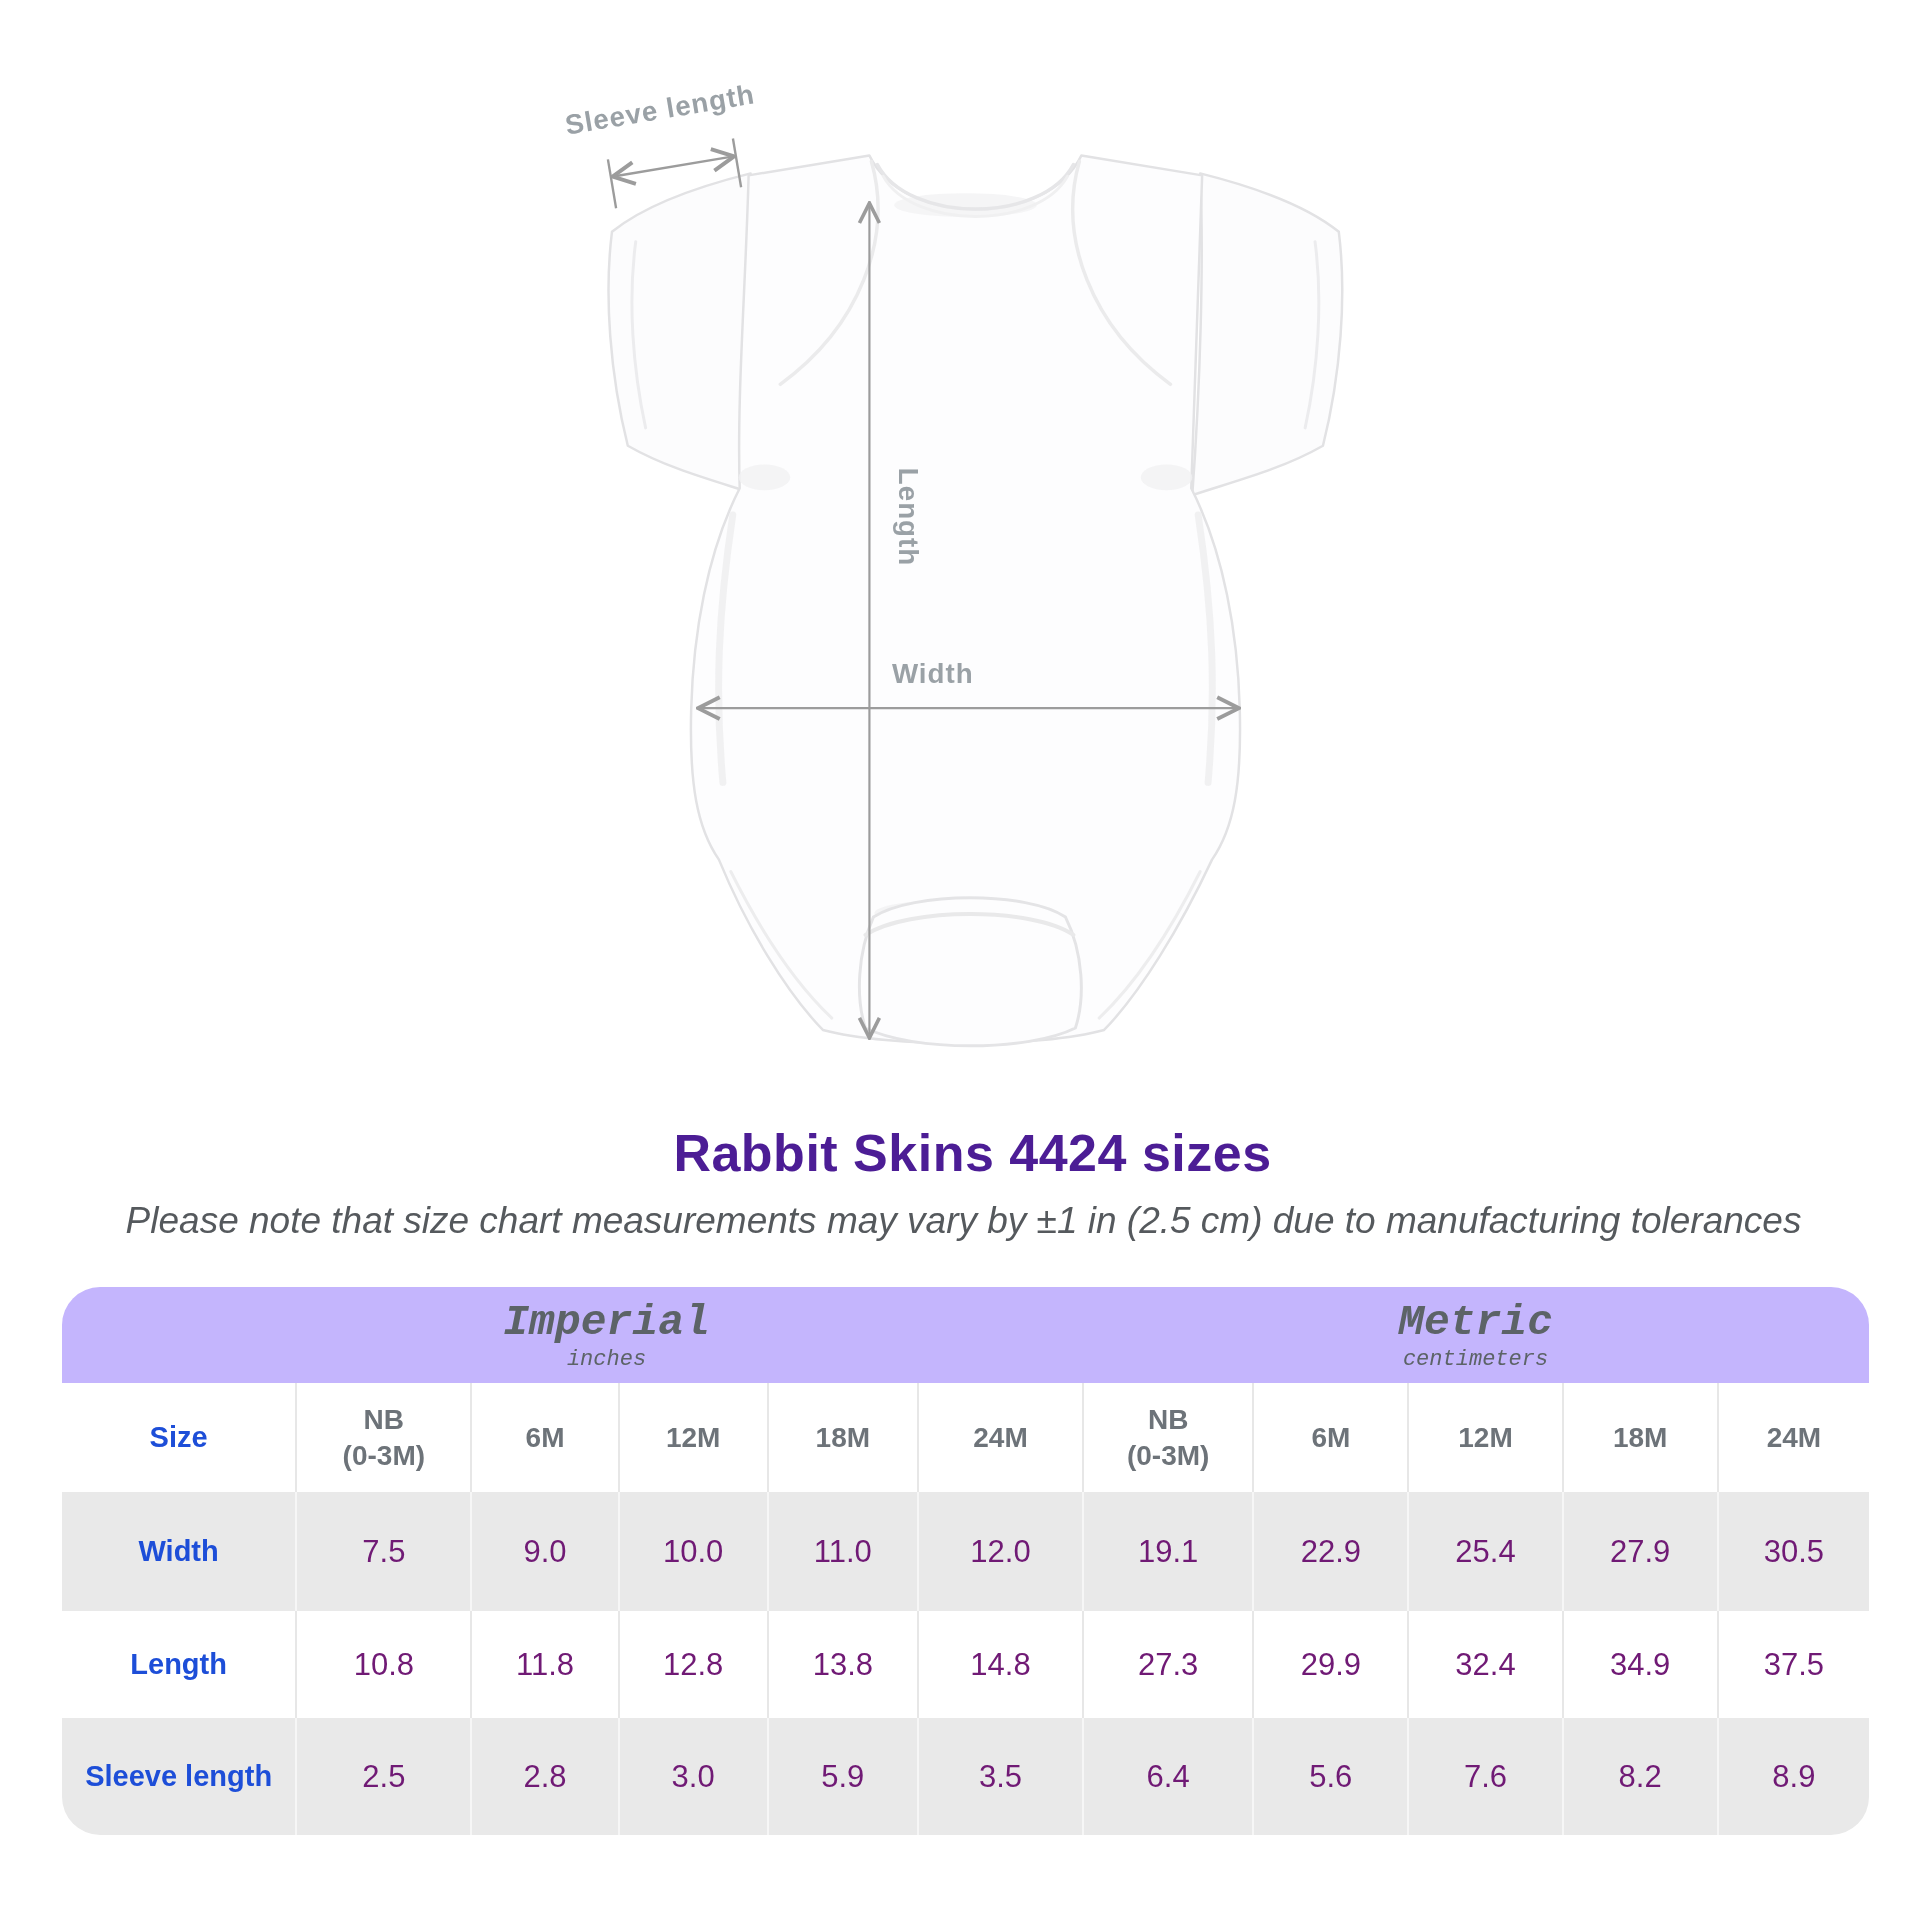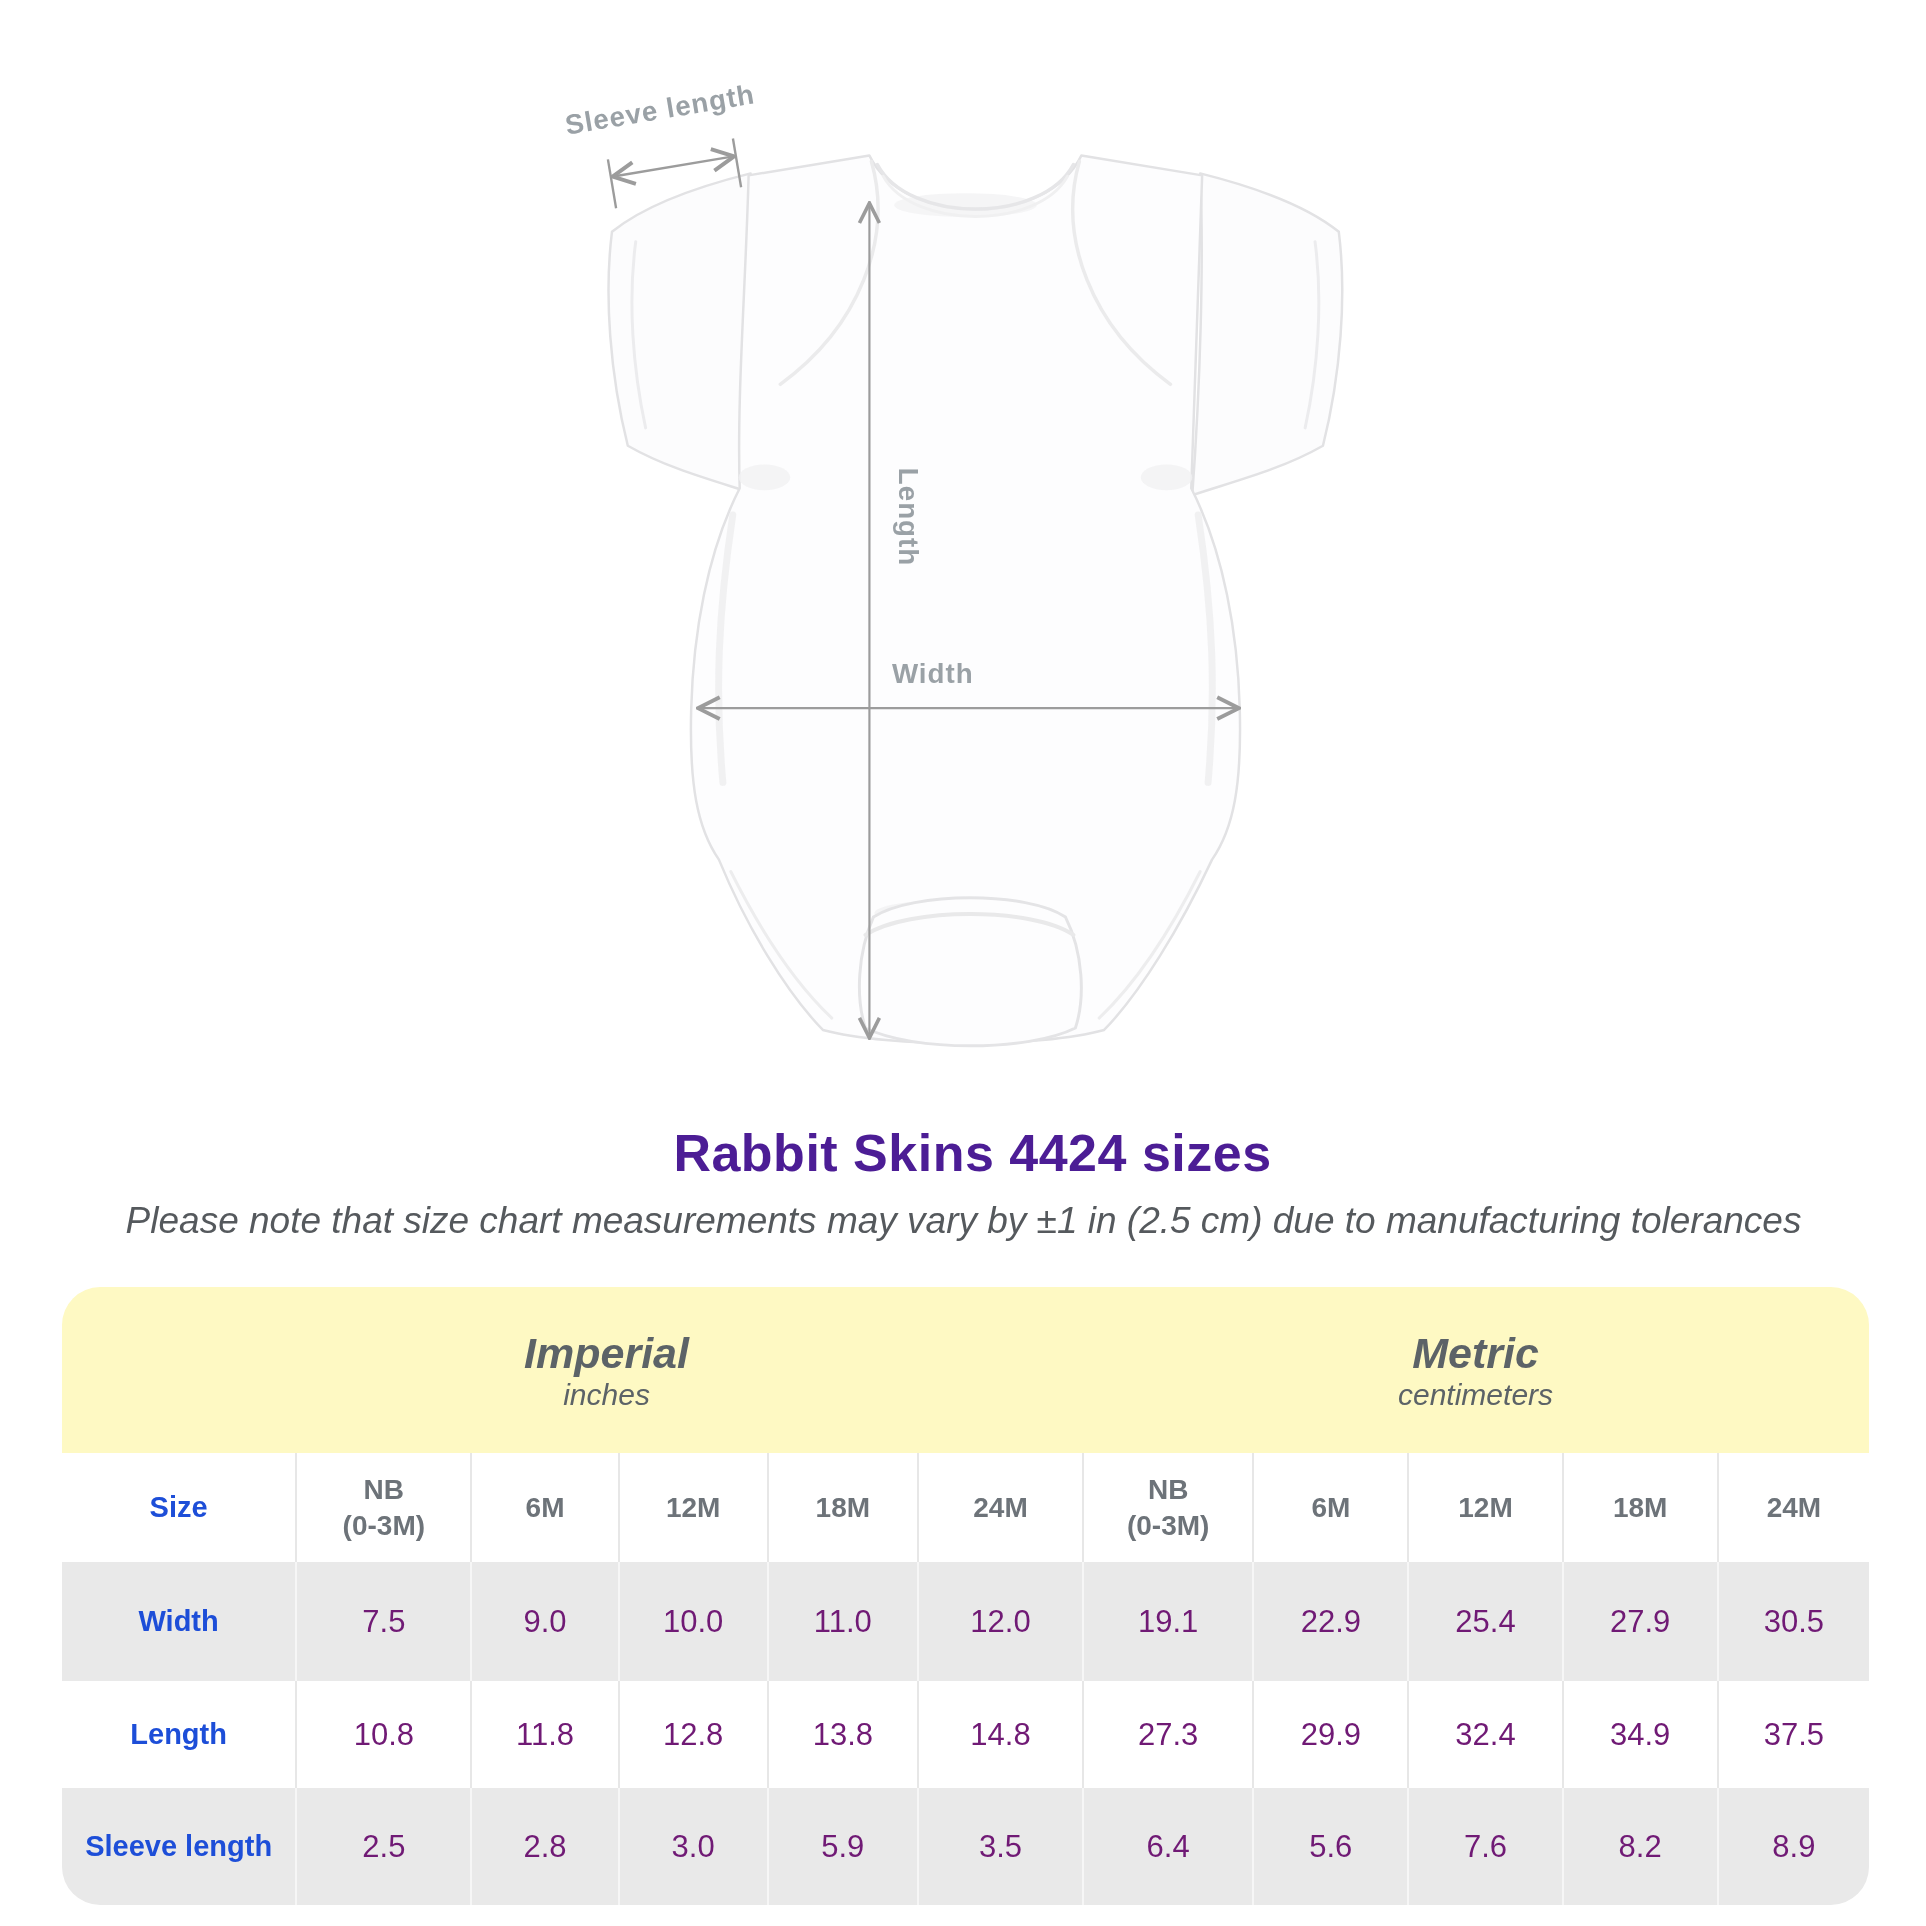--- a/index.html
+++ b/index.html
@@ -18,25 +18,25 @@
   .chart-subtitle{
     position:absolute;left:0;top:1200px;width:100%;text-align:center;
     font-size:37px;font-style:italic;color:#55595d;
   }
   
   .size-table{
     position:absolute;left:62px;top:1287px;width:1807px;
     border-collapse:separate;border-spacing:0;table-layout:fixed;
   }
   .size-table td{padding:0;text-align:center;vertical-align:middle;}
-  tr.unit-band td{background:#fef9c3;height:166px;}
+  tr.unit-band td{background:#c4b5fd;height:96px;font-family:Liberation Mono, monospace;}
   tr.unit-band td.imp{border-radius:38px 0 0 0;}
   tr.unit-band td.met{border-radius:0 38px 0 0;}
   .unit-name{font-size:43px;font-weight:bold;font-style:italic;color:#5c6367;}
-  .unit-sub{font-size:30px;font-style:italic;color:#5c6367;}
+  .unit-sub{font-size:22px;font-style:italic;color:#5c6367;}
   .pad-left-70{padding-left:69px;}
   tr.col-head td{background:#ffffff;height:109px;}
   tr.row-gray td{background:#e9e9e9;}
   tr.row-white td{background:#ffffff;}
   tr.col-head td + td,
   tr.row-white td + td{border-left:2px solid #e7e7e7;}
   tr.row-gray td + td{border-left:2px solid #f6f6f6;}
   tr.r-width td{height:119px;}
   tr.r-length td{height:107px;}
   tr.r-sleeve td{height:117px;}

